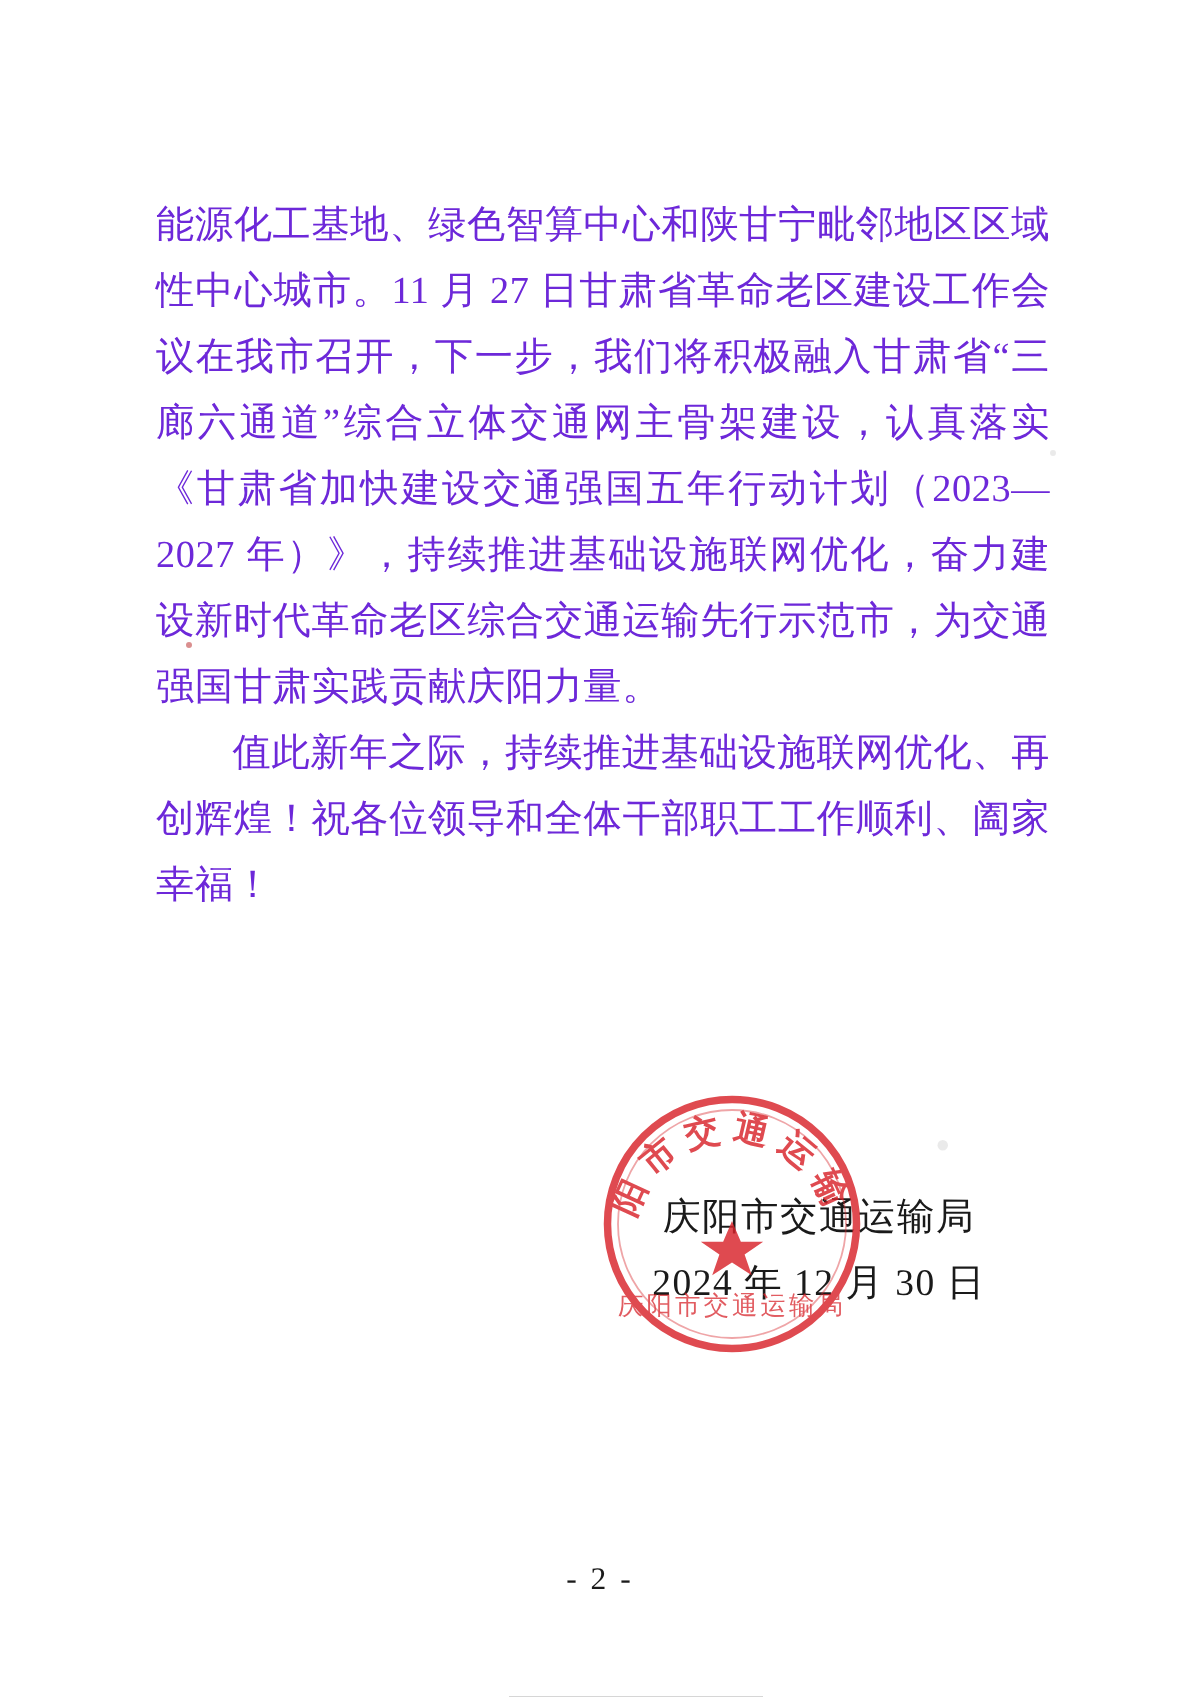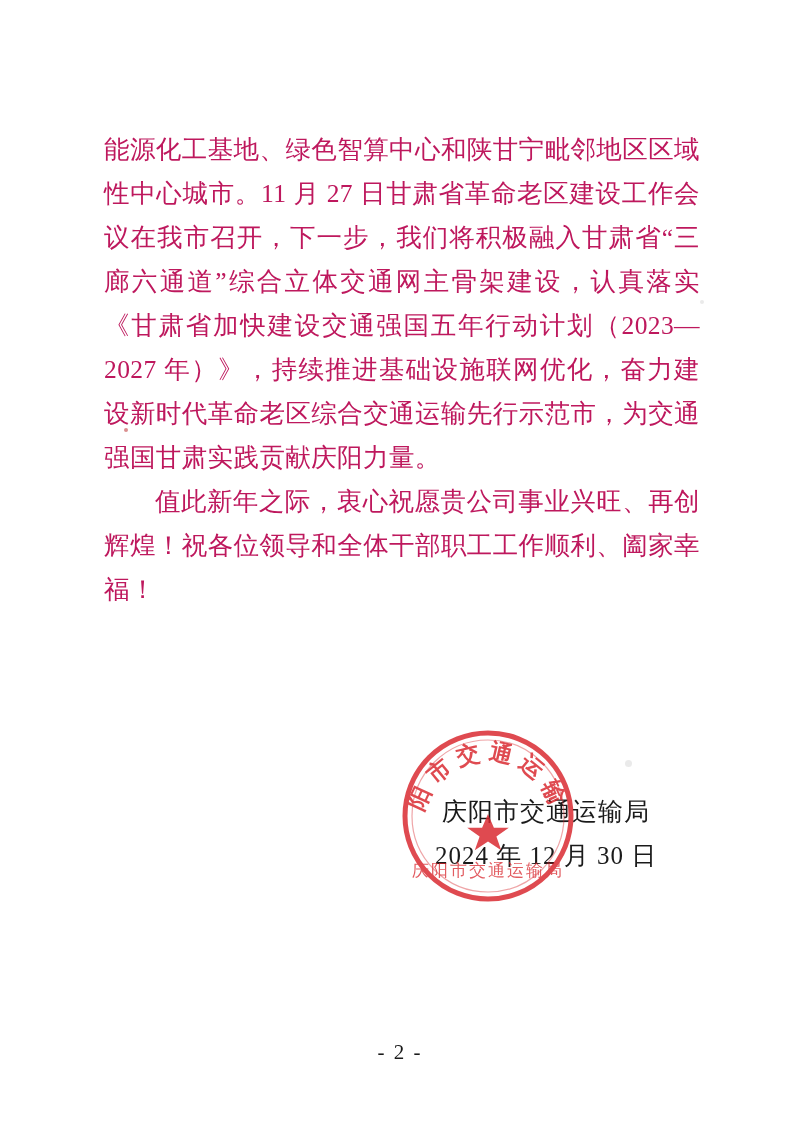--- a/index.html
+++ b/index.html
@@ -20,21 +20,21 @@
   }
   .doc-body {
     position: absolute;
     left: 104px;
     top: 128px;
     width: 596px;
   }
   .para {
     font-size: 25.5px;
     line-height: 44px;
-    color: #be185d;
+    color: #6d28d9;
     text-align: justify;
     text-justify: inter-ideograph;
     letter-spacing: 0.4px;
     margin: 0 0 0 0;
     font-family: "Liberation Serif", "DejaVu Serif", serif;
   }
   .para.indent {
     text-indent: 2em;
   }
   .para + .para {
@@ -96,21 +96,21 @@
 </head>
 <body>
 
 <div class="page">
 
   <div class="speck" style="left:625px; top:760px; width:7px; height:7px;"></div>
   <div class="speck" style="left:700px; top:300px; width:4px; height:4px;"></div>
 
   <div class="doc-body">
     <p class="para">能源化工基地、绿色智算中心和陕甘宁毗邻地区区域性中心城市。11 月 27 日甘肃省革命老区建设工作会议在我市召开，下一步，我们将积极融入甘肃省“三廊六通道”综合立体交通网主骨架建设，认真落实《甘肃省加快建设交通强国五年行动计划（2023—2027 年）》，持续推进基础设施联网优化，奋力建设新时代革命老区综合交通运输先行示范市，为交通强国甘肃实践贡献庆阳力量。</p>
-    <p class="para indent">值此新年之际，衷心祝愿贵公司事业兴旺、再创辉煌！祝各位领导和全体干部职工工作顺利、阖家幸福！</p>
+    <p class="para indent">值此新年之际，持续推进基础设施联网优化、再创辉煌！祝各位领导和全体干部职工工作顺利、阖家幸福！</p>
   </div>
 
   <div class="dot-mark"></div>
 
   <div class="sig-block">
     <div class="sig-line">庆阳市交通运输局</div>
     <div class="sig-line">2024 年 12 月 30 日</div>
   </div>
 
   <div class="stamp">

